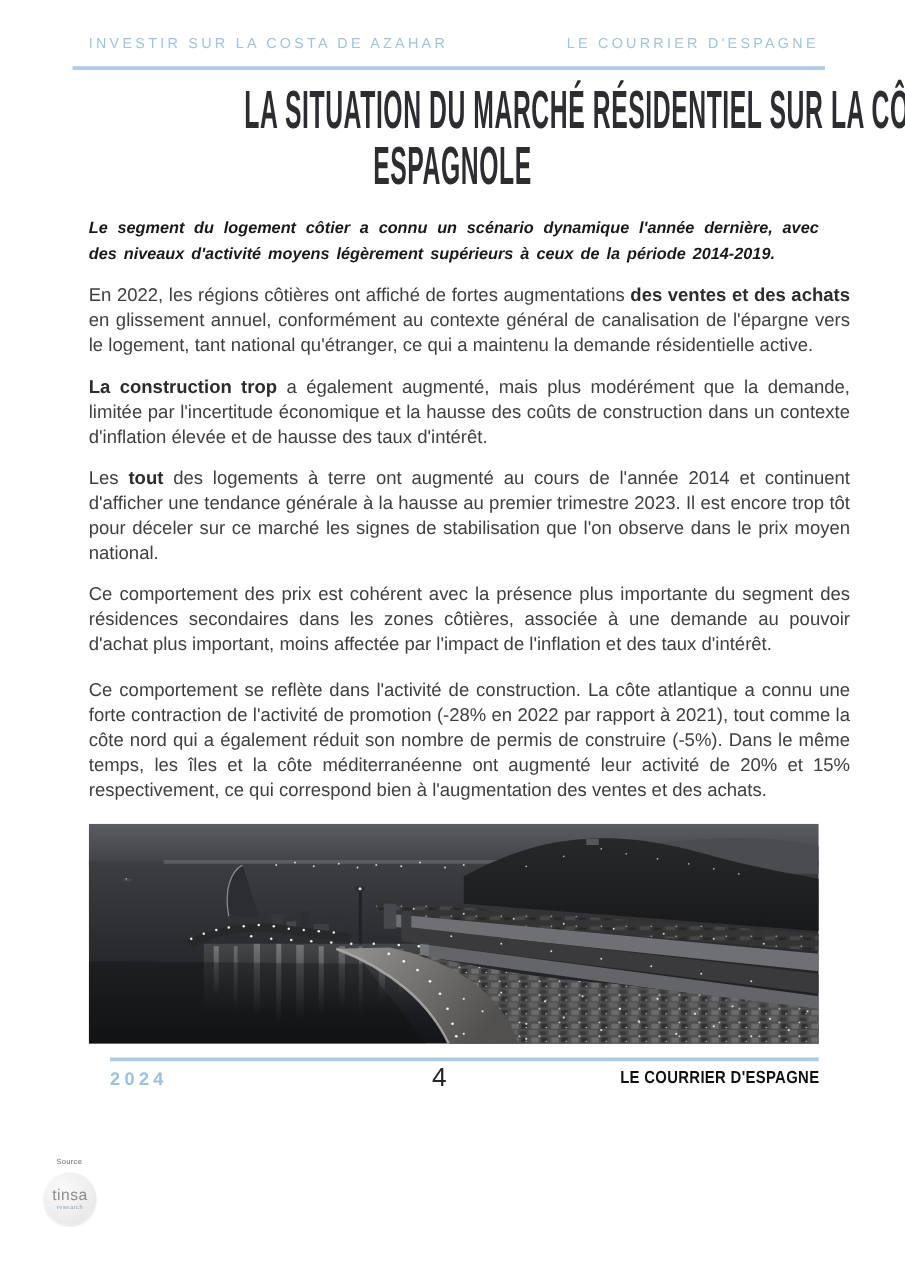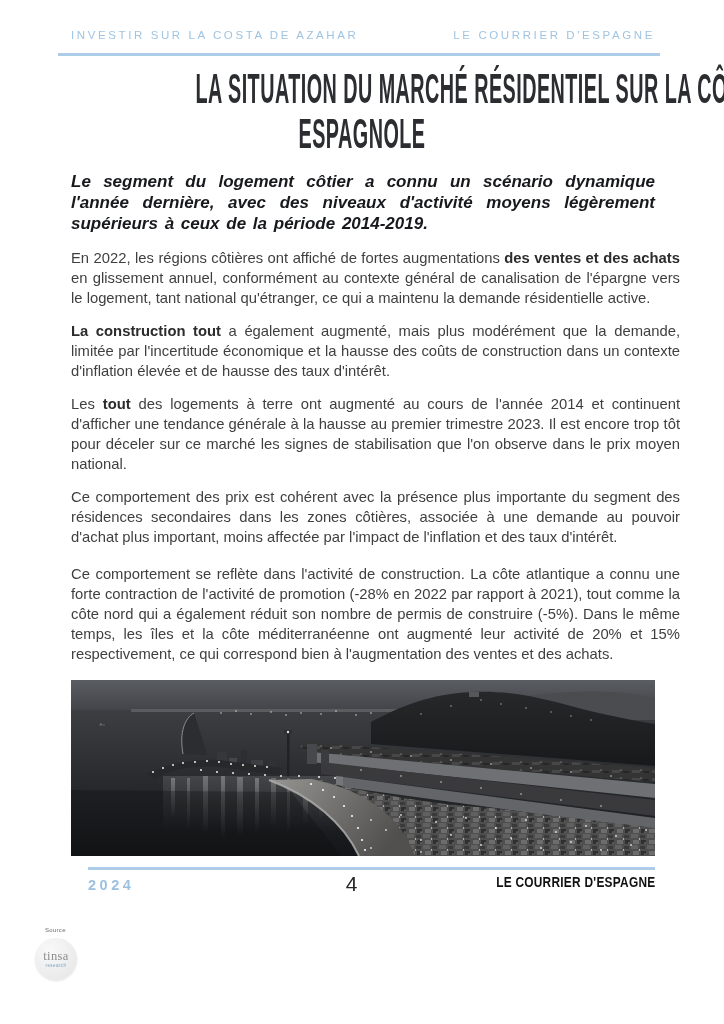--- a/index.html
+++ b/index.html
@@ -12,21 +12,21 @@
   .header-label { font-size:11.5px; font-weight:normal; letter-spacing:2.6px; color:#9fc4e2; }
   .header-rule { height:3px; background:#accce7; margin:12px 64px 0 58px; }
   
   .title {
     margin:10px 0 0 0; text-align:center; color:#2b2d31; font-weight:bold;
     font-size:43px; line-height:45px; transform:scaleX(0.46); transform-origin:50% 50%;
   }
   .title .line { display:block; white-space:nowrap; letter-spacing:1px; }
   
   .intro {
-    margin:15px 69px 0 71px; font-size:17px; line-height:21px; font-weight:bold;
+    margin:15px 69px 0 71px; font-size:13px; line-height:21px; font-weight:bold;
     font-style:italic; color:#17191d; text-align:justify; word-spacing:2px;
   }
   
   .body-copy { margin:0 44px 0 71px; }
   .para {
     margin:13px 0 0 0; font-size:14.8px; line-height:20px; color:#3f3f3f;
     text-align:justify;
   }
   .para strong { color:#2c2c2c; }
   .para:first-child { margin-top:14px; }
@@ -42,21 +42,21 @@
   .brand-block { position:absolute; right:0; top:2px; text-align:right; transform:scaleX(0.85); transform-origin:100% 0; color:#111; }
   .brand-name { font-size:14px; font-weight:bold; letter-spacing:0.3px; white-space:nowrap; }
   
   .source-label { position:absolute; left:45px; top:927px; font-size:6px; color:#6a6a6a; letter-spacing:0.3px; }
   .source-badge {
     position:absolute; left:35px; top:938px; width:42px; height:42px; border-radius:50%;
     background:radial-gradient(circle at 35% 30%, #f9f9f9, #e4e4e4);
     box-shadow:0 1px 2px rgba(0,0,0,0.12);
     display:flex; flex-direction:column; align-items:center; justify-content:center; z-index:3;
   }
-  .tinsa-word { font-size:12.5px; color:#8d8d8d; letter-spacing:0.4px; line-height:11px;font-family:Liberation Serif, serif; }
+  .tinsa-word { font-size:12.5px; color:#8d8d8d; letter-spacing:0.4px; line-height:11px; }
   .tinsa-sub  { font-size:4.6px; color:#7aa5c6; margin-top:1px; letter-spacing:0.4px; }
 </style>
 </head>
 <body>
 
 <div class="page">
 
   <div class="header-row">
     <span class="header-label">INVESTIR SUR LA COSTA DE AZAHAR</span>
     <span class="header-label">LE COURRIER D'ESPAGNE</span>
@@ -65,21 +65,21 @@
 
   <h1 class="title">
     <span class="line">LA SITUATION DU MARCHÉ RÉSIDENTIEL SUR LA CÔTE</span>
     <span class="line">ESPAGNOLE</span>
   </h1>
 
   <p class="intro">Le segment du logement côtier a connu un scénario dynamique l'année dernière, avec des niveaux d'activité moyens légèrement supérieurs à ceux de la période 2014-2019.</p>
 
   <div class="body-copy">
       <p class="para"><span>En 2022, les régions côtières ont affiché de fortes augmentations </span><strong>des ventes et des achats</strong><span> en glissement annuel, conformément au contexte général de canalisation de l'épargne vers le logement, tant national qu'étranger, ce qui a maintenu la demande résidentielle active.</span></p>
-      <p class="para"><strong>La construction tout</strong><span> a également augmenté, mais plus modérément que la demande, limitée par l'incertitude économique et la hausse des coûts de construction dans un contexte d'inflation élevée et de hausse des taux d'intérêt.</span></p>
+      <p class="para"><strong>La construction trop</strong><span> a également augmenté, mais plus modérément que la demande, limitée par l'incertitude économique et la hausse des coûts de construction dans un contexte d'inflation élevée et de hausse des taux d'intérêt.</span></p>
       <p class="para"><span>Les </span><strong>tout</strong><span> des logements à terre ont augmenté au cours de l'année 2014 et continuent d'afficher une tendance générale à la hausse au premier trimestre 2023. Il est encore trop tôt pour déceler sur ce marché les signes de stabilisation que l'on observe dans le prix moyen national.</span></p>
       <p class="para"><span>Ce comportement des prix est cohérent avec la présence plus importante du segment des résidences secondaires dans les zones côtières, associée à une demande au pouvoir d'achat plus important, moins affectée par l'impact de l'inflation et des taux d'intérêt.</span></p>
       <p class="para"><span>Ce comportement se reflète dans l'activité de construction.  La côte atlantique a connu une forte contraction de l'activité de promotion (-28% en 2022 par rapport à 2021), tout comme la côte nord qui a également réduit son nombre de permis de construire (-5%). Dans le même temps, les îles et la côte méditerranéenne ont augmenté leur activité de 20% et 15% respectivement, ce qui correspond bien à l'augmentation des ventes et des achats.</span></p>
     </div>
 
   <div class="photo-wrap">
     <svg viewBox="0 0 584 176" preserveAspectRatio="none" aria-hidden="true">
       <defs>
         <linearGradient id="skyG" x1="0" y1="0" x2="0" y2="1">
           <stop offset="0" stop-color="#5a5d62"></stop>

